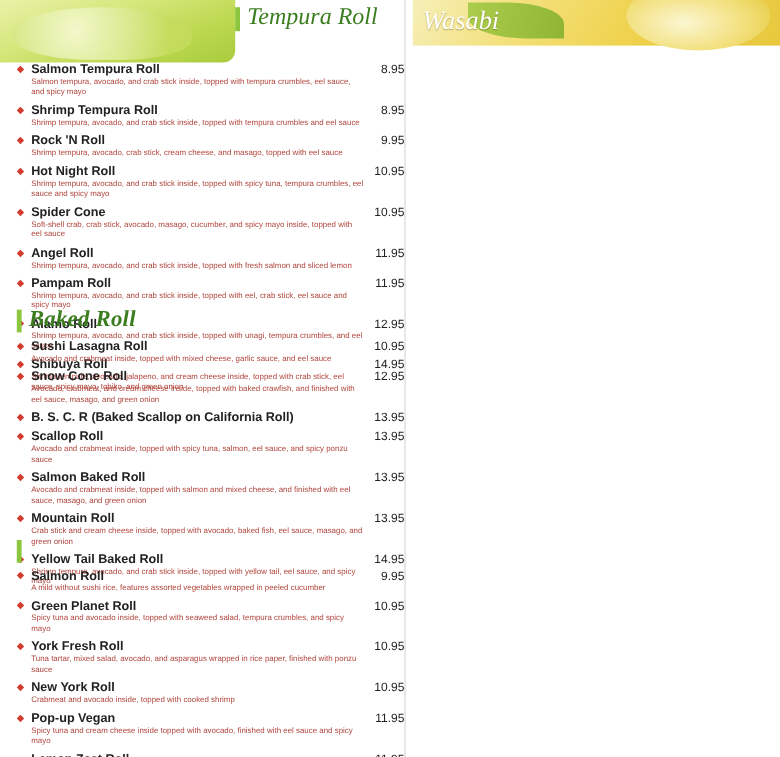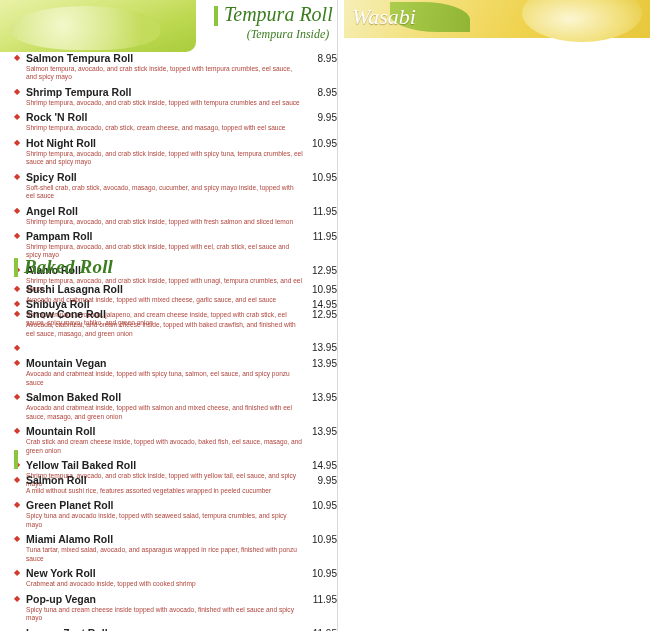--- a/index.html
+++ b/index.html
@@ -66,21 +66,21 @@
   .section-title {
     font-family: "Liberation Serif", serif;
     font-style: italic;
     font-size: 19px;
     color: #3b7d1f;
     letter-spacing: .2px;
     white-space: nowrap;
   }
   .tempura-head {
     position: absolute; left: 196px; top: 4px; width: 140px;
-    display: flex; align-items: flex-start; gap: 6px; padding-left: 18px;
+    display: flex; align-items: flex-start; gap: 6px;
   }
   .tempura-head .section-bar { height: 20px; margin-top: 2px; }
   .tempura-title {
     font-family: "Liberation Serif", serif;
     font-style: italic; font-size: 20px; color: #3b7d1f;
     line-height: 1.05;
   }
   .tempura-sub {
     font-family: "Liberation Serif", serif;
     font-style: italic; font-size: 12px; color: #3b7d1f;
@@ -138,21 +138,20 @@
   <div class="topdeco-left"></div>
   <div class="topdeco-right">
     <div class="leaf"></div>
   </div>
   <div class="divider"></div>
 
   <div class="tempura-head">
     <div class="section-bar"></div>
     <div>
       <div class="tempura-title">Tempura Roll</div>
-      <div class="tempura-sub">(Tempura Inside)</div>
     </div>
   </div>
 
   <div class="wasabi-head">Wasabi</div>
 
   <div class="col-left">
 
     <div class="block" id="block-tempura">
       <div class="items">
         <div class="item">
@@ -187,21 +186,21 @@
             <div class="item-top">
               <span class="item-name">Hot Night Roll</span>
               <span class="dots"></span>
               <span class="price">10.95</span>
             </div>
             <div class="item-desc">Shrimp tempura, avocado, and crab stick inside, topped with spicy tuna, tempura crumbles, eel sauce and spicy mayo</div>
           </div>
         <div class="item">
             <span class="bullet">◆</span>
             <div class="item-top">
-              <span class="item-name">Spicy Roll</span>
+              <span class="item-name">Spider Cone</span>
               <span class="dots"></span>
               <span class="price">10.95</span>
             </div>
             <div class="item-desc">Soft-shell crab, crab stick, avocado, masago, cucumber, and spicy mayo inside, topped with eel sauce</div>
           </div>
         <div class="item">
             <span class="bullet">◆</span>
             <div class="item-top">
               <span class="item-name">Angel Roll</span>
               <span class="dots"></span>
@@ -259,29 +258,30 @@
             <div class="item-top">
               <span class="item-name">Snow Cone Roll</span>
               <span class="dots"></span>
               <span class="price">12.95</span>
             </div>
             <div class="item-desc">Avocado, crabmeat, and cream cheese inside, topped with baked crawfish, and finished with eel sauce, masago, and green onion</div>
           </div>
         <div class="item">
             <span class="bullet">◆</span>
             <div class="item-top">
+              <span class="item-name">B. S. C. R (Baked Scallop on California Roll)</span>
               <span class="dots"></span>
               <span class="price">13.95</span>
             </div>
             <div class="item-desc"></div>
           </div>
         <div class="item">
             <span class="bullet">◆</span>
             <div class="item-top">
-              <span class="item-name">Mountain Vegan</span>
+              <span class="item-name">Scallop Roll</span>
               <span class="dots"></span>
               <span class="price">13.95</span>
             </div>
             <div class="item-desc">Avocado and crabmeat inside, topped with spicy tuna, salmon, eel sauce, and spicy ponzu sauce</div>
           </div>
         <div class="item">
             <span class="bullet">◆</span>
             <div class="item-top">
               <span class="item-name">Salmon Baked Roll</span>
               <span class="dots"></span>
@@ -329,21 +329,21 @@
             <div class="item-top">
               <span class="item-name">Green Planet Roll</span>
               <span class="dots"></span>
               <span class="price">10.95</span>
             </div>
             <div class="item-desc">Spicy tuna and avocado inside, topped with seaweed salad, tempura crumbles, and spicy mayo</div>
           </div>
         <div class="item">
             <span class="bullet">◆</span>
             <div class="item-top">
-              <span class="item-name">Miami Alamo Roll</span>
+              <span class="item-name">York Fresh Roll</span>
               <span class="dots"></span>
               <span class="price">10.95</span>
             </div>
             <div class="item-desc">Tuna tartar, mixed salad, avocado, and asparagus wrapped in rice paper, finished with ponzu sauce</div>
           </div>
         <div class="item">
             <span class="bullet">◆</span>
             <div class="item-top">
               <span class="item-name">New York Roll</span>
               <span class="dots"></span>

